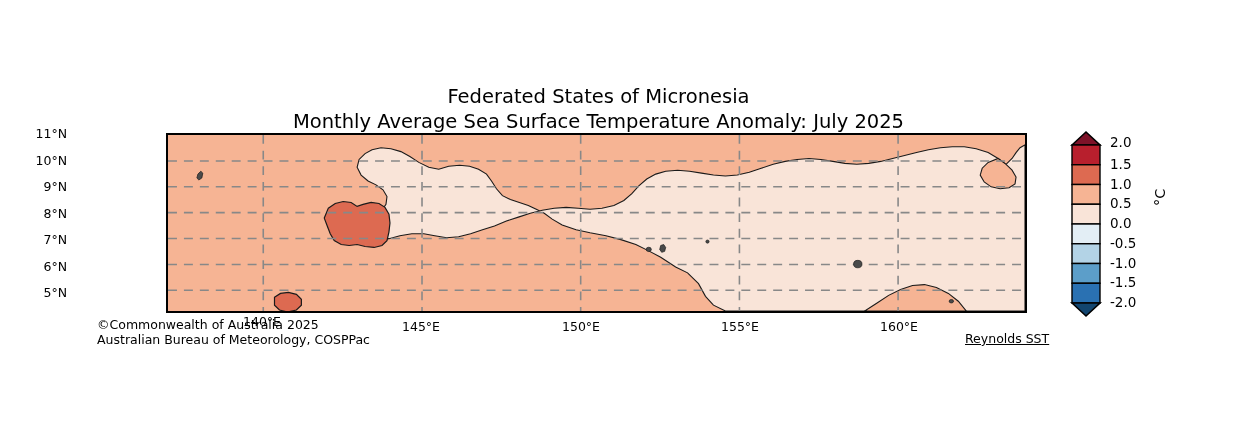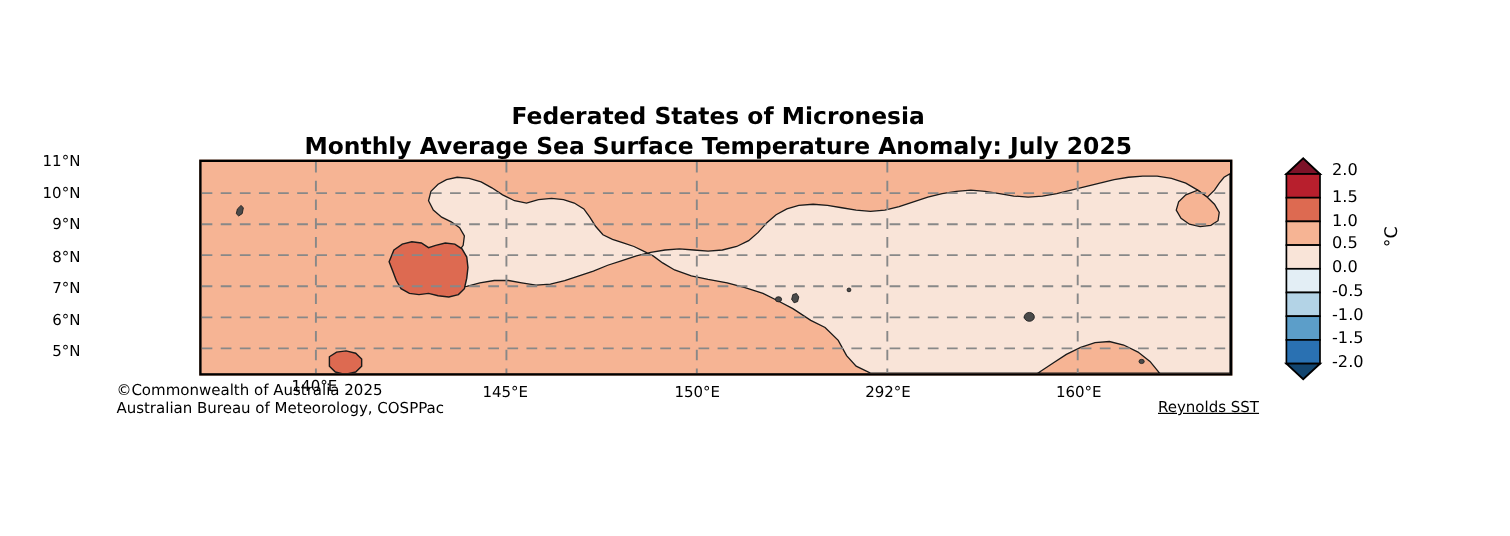--- a/index.html
+++ b/index.html
@@ -22,21 +22,20 @@
     left: 0;
     top: 84px;
     width: 1197px;
     text-align: center;
     line-height: 25px;
   }
   #title-block .title-line {
     font-size: 19.5px;
     color: #000;
     white-space: nowrap;
-    font-weight: bold;
   }
 
   
   #map-frame {
     position: absolute;
     left: 166px;
     top: 133px;
     width: 861px;
     height: 180px;
     border: 2px solid #000000;
@@ -207,21 +206,21 @@
 <div class="lat-label" style="top:154.5px;">10°N</div>
 <div class="lat-label" style="top:181px;">9°N</div>
 <div class="lat-label" style="top:207.5px;">8°N</div>
 <div class="lat-label" style="top:234px;">7°N</div>
 <div class="lat-label" style="top:260.5px;">6°N</div>
 <div class="lat-label" style="top:287px;">5°N</div>
 
 <div class="lon-label" style="left:229px; top:316px; width:66px;">140°E</div>
 <div class="lon-label" style="left:388px; top:321px; width:66px;">145°E</div>
 <div class="lon-label" style="left:548px; top:321px; width:66px;">150°E</div>
-<div class="lon-label" style="left:707px; top:321px; width:66px;">292°E</div>
+<div class="lon-label" style="left:707px; top:321px; width:66px;">155°E</div>
 <div class="lon-label" style="left:866px; top:321px; width:66px;">160°E</div>
 
 <div id="attribution">
   <div>©Commonwealth of Australia 2025</div>
   <div>Australian Bureau of Meteorology, COSPPac</div>
 </div>
 
 <div id="source-credit">Reynolds SST</div>
 
 <div id="colorbar-group">

